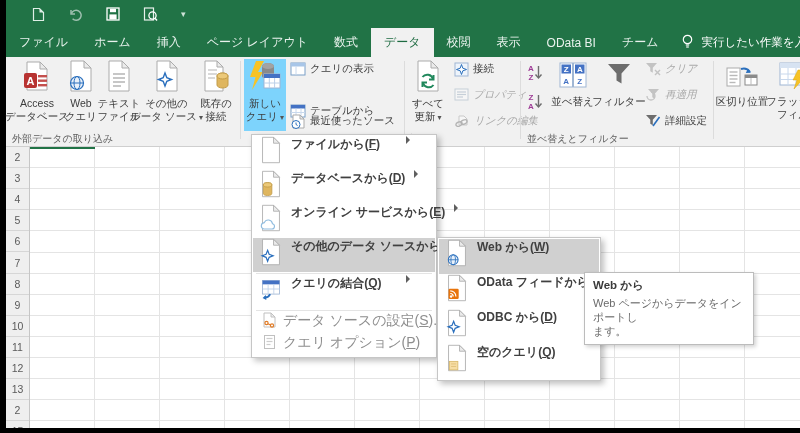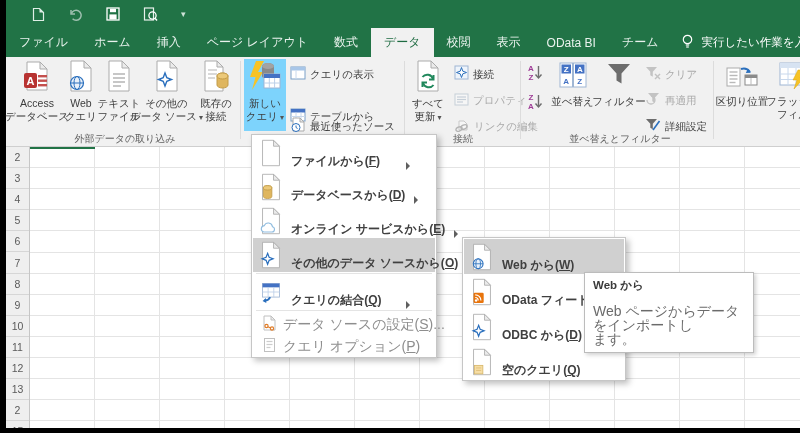--- a/index.html
+++ b/index.html
@@ -15,57 +15,57 @@
 
   
   .tabbar { left:6px; top:28px; width:794px; height:29px; background:#217346; display:flex; align-items:stretch; }
   .tab { display:flex; align-items:center; padding:0 13px; color:#e9f2ed; font-size:12px; white-space:nowrap; }
   .tab.active { background:#f1f1f1; color:#1e6b41; }
   .tellme { display:flex; align-items:center; gap:7px; color:#fff; font-size:11.5px; padding:0 10px; white-space:nowrap; }
 
   
   .ribbon { left:6px; top:57px; width:794px; height:90px; background:#f1f1f1; border-bottom:1px solid #cfcfcf; }
   .vsep { position:absolute; top:61px; height:78px; width:1px; background:#dcdcdc; }
-  .glabel { position:absolute; top:132px; height:14px; font-size:10px; color:#5f5f5f; text-align:center; white-space:nowrap; }
+  .glabel { position:absolute; top:132px; height:14px; font-size:10px; color:#5f5f5f; white-space:nowrap; }
   .bb { position:absolute; top:59px; height:72px; display:flex; flex-direction:column; align-items:center; font-size:10.5px; line-height:13px; color:#3c3c3c; text-align:center; white-space:nowrap; }
   .bb svg { margin:1px 0 2px; flex:0 0 auto; }
   .bb.pressed { background:#7dd3fc; }
-  .sb { position:absolute; height:20px; display:flex; align-items:flex-end; gap:4px; font-size:10.5px; color:#3c3c3c; white-space:nowrap; }
-  .sb.dis { color:#a9a9a9; }
+  .sb { position:absolute; height:20px; display:flex; align-items:flex-start; gap:4px; font-size:10.5px; color:#3c3c3c; white-space:nowrap; }
+  .sb.dis { color:#a9a9a9;font-style:italic; }
   .caret::after { content:"▾"; font-size:8px; color:#555; margin-left:2px; }
   .bb.pressed .caret::after, .bb .caret::after { color:#555; }
 
   
   .gridwrap { left:6px; top:147px; width:794px; height:281px; background:#fff; display:flex; overflow:hidden; }
   .rowhdr { flex:0 0 24px; background:#efefef; border-right:1px solid #c6c6c6; display:flex; flex-direction:column; }
   .rh { flex:0 0 21.1px; display:flex; align-items:center; justify-content:center; font-size:10.5px; color:#5a5a5a; border-bottom:1px solid #d6d6d6; }
   .cells { flex:1; position:relative;
     background:
       repeating-linear-gradient(to bottom, transparent 0, transparent 20.1px, #e4e4e4 20.1px, #e4e4e4 21.1px),
       repeating-linear-gradient(to right, transparent 0, transparent 64px, #e4e4e4 64px, #e4e4e4 65px);
   }
   .sel-line { position:absolute; left:0; top:0; width:65px; height:2px; background:#217346; }
 
   
   .menu { position:absolute; background:#fff; border:1px solid #c6c6c6; box-shadow:3px 3px 6px rgba(0,0,0,.25); padding:1px; }
   #mainmenu { left:251px; top:134px; width:186px; z-index:10; }
-  #submenu  { left:462px; top:237px; width:164px; z-index:15; }
-  .mi { height:34px; display:flex; align-items:flex-end; gap:9px; padding:0 23px 0 7px; font-size:12px; font-weight:600; color:#404040; }
+  #submenu  { left:437px; top:237px; width:164px; z-index:15; }
+  .mi { height:34px; display:flex; align-items:flex-start; gap:9px; padding:0 23px 0 7px; font-size:12px; font-weight:600; color:#404040; }
   #submenu .mi { height:35px; }
   .mi .lbl { flex:1; white-space:nowrap; }
   .mi.hl { background:#d0d0d0; }
   .mi.small { height:22px; font-weight:400; font-size:14px; color:#8e8e8e; gap:6px; padding-left:9px; }
   .msep { height:1px; background:#e4e4e4; margin:1px 3px; }
   .k { text-decoration:underline; }
   .subarrow { width:0; height:0; border-left:4px solid #5f5f5f; border-top:4px solid transparent; border-bottom:4px solid transparent; margin-right:2px; }
 
   
   #tooltip { position:absolute; left:584px; top:272px; width:170px; background:#fff; border:1px solid #bcbcbc; box-shadow:2px 2px 4px rgba(0,0,0,.18); padding:5px 8px 6px; z-index:30; }
-  .tt-title { font-size:11.5px; font-weight:700; color:#3a3a3a; margin-bottom:11px; }
-  .tt-body { font-size:14px; color:#6b6b6b; line-height:14px; }
+  .tt-title { font-size:11.5px; font-weight:700; color:#3a3a3a; margin-bottom:3px; }
+  .tt-body { font-size:11px; color:#6b6b6b; line-height:14px; }
 </style>
 </head>
 <body>
 
 <div id="screen">
 
   <div class="abs titlebar">
     <div class="qat">
       <span>
           <svg width="13" height="15" viewBox="0 0 13 15">

